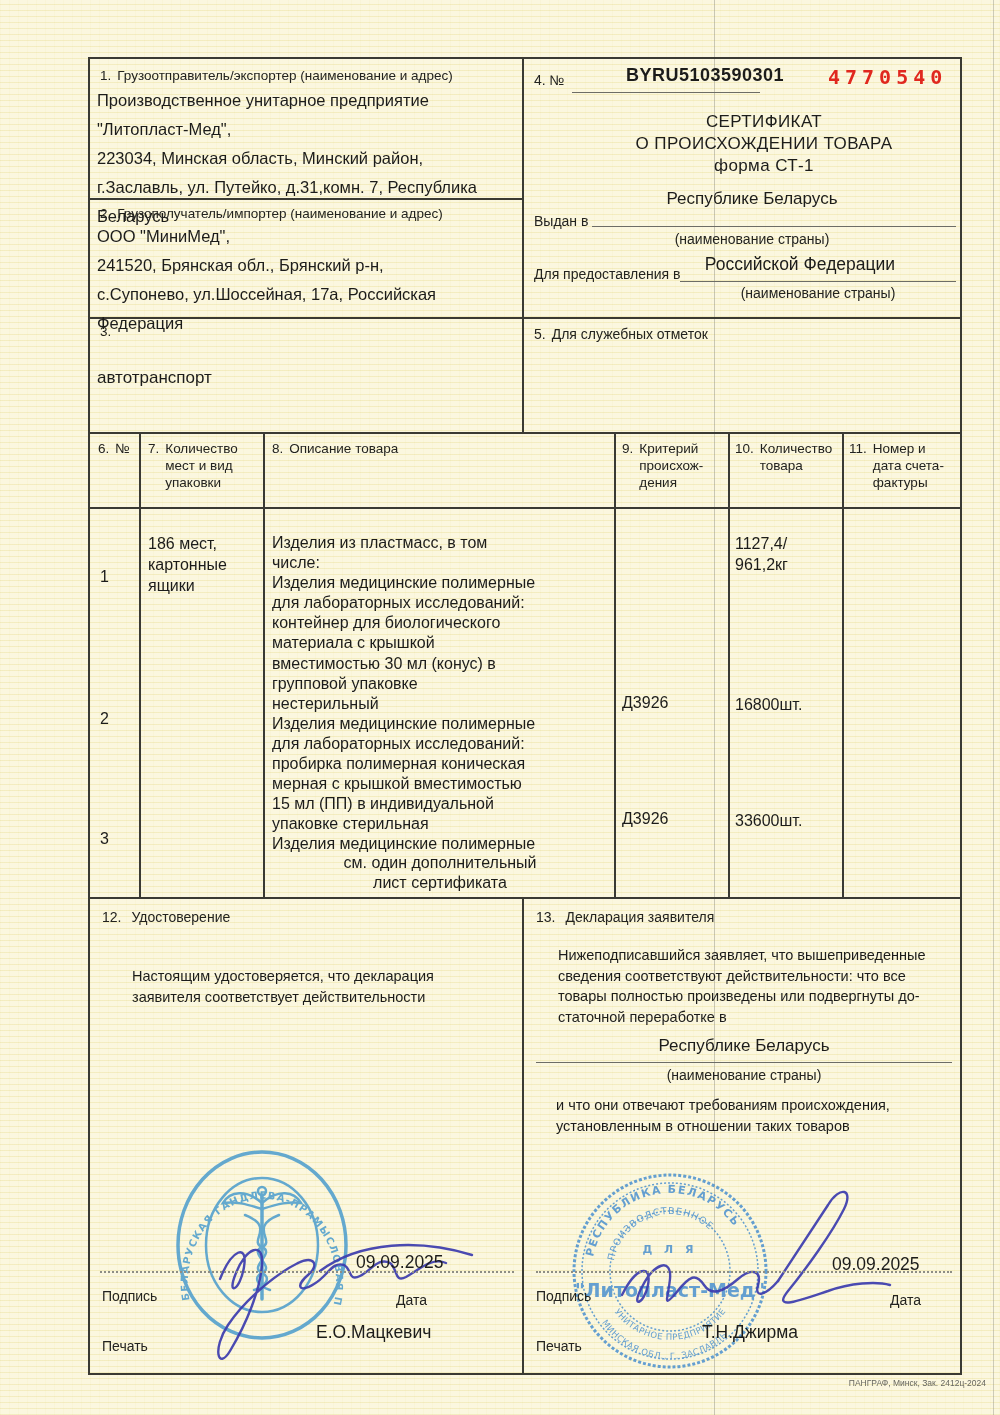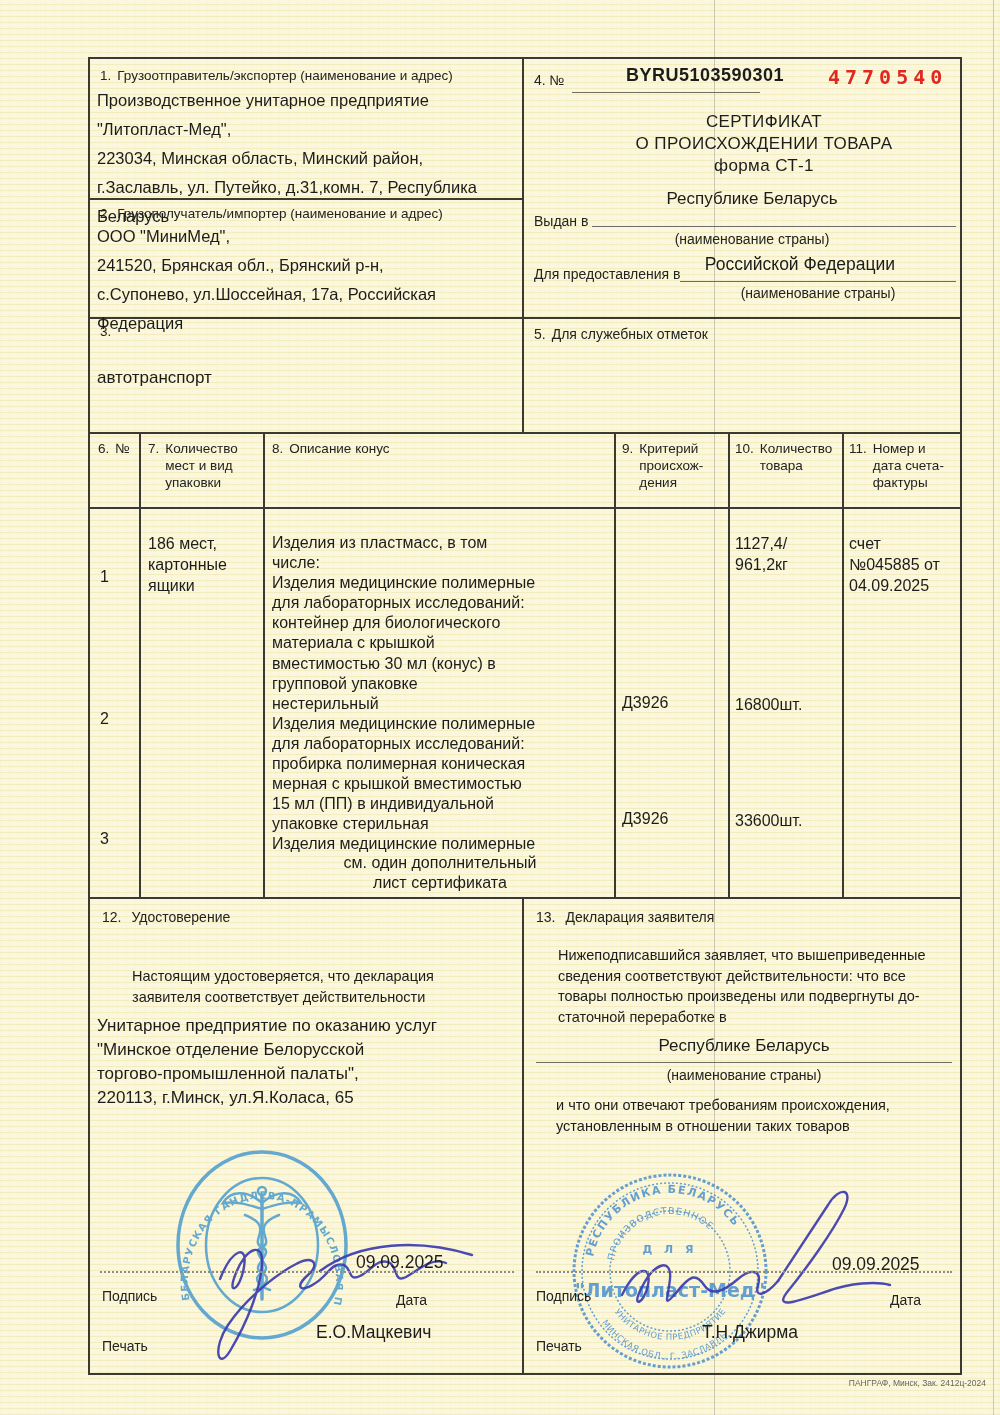--- a/index.html
+++ b/index.html
@@ -118,21 +118,21 @@
       <span class="pre">№</span>
     </div>
     <div class="a flexrow t13" style="left:58px;top:381px;width:112px;">
       <span class="hn">7.</span>
       <span class="pre">Количество
 мест и вид
 упаковки</span>
     </div>
     <div class="a flexrow t13" style="left:182px;top:381px;width:338px;">
       <span class="hn">8.</span>
-      <span class="pre">Описание конус</span>
+      <span class="pre">Описание товара</span>
     </div>
     <div class="a flexrow t13" style="left:532px;top:381px;width:102px;">
       <span class="hn">9.</span>
       <span class="pre">Критерий
 происхож-
 дения</span>
     </div>
     <div class="a flexrow t13" style="left:645px;top:381px;width:104px;">
       <span class="hn">10.</span>
       <span class="pre">Количество
@@ -168,34 +168,27 @@
 упаковке стерильная
 Изделия медицинские полимерные</div>
     <div class="a pre ctr t16" style="left:182px;top:794px;width:336px;">см. один дополнительный
 лист сертификата</div>
     <div class="a t16" style="left:532px;top:634px;">Д3926</div>
     <div class="a t16" style="left:532px;top:750px;">Д3926</div>
     <div class="a pre t16" style="left:645px;top:474px;width:104px;line-height:21px;">1127,4/
 961,2кг</div>
     <div class="a t16" style="left:645px;top:636px;">16800шт.</div>
     <div class="a t16" style="left:645px;top:752px;">33600шт.</div>
-    <div class="a pre t16" style="left:759px;top:474px;width:108px;line-height:21px;">счет
-№045885 от
-04.09.2025</div>
 
     <div class="a flexrow t14" style="left:12px;top:849px;">
       <span class="hn" style="margin-right:10px;">12.</span>
       <span>Удостоверение</span>
     </div>
     <div class="a pre statement" style="left:42px;top:886px;width:380px;margin-top:21px;">Настоящим удостоверяется, что декларация
 заявителя соответствует действительности</div>
-    <div class="a pre org" style="left:7px;top:955px;width:420px;">Унитарное предприятие по оказанию услуг
-"Минское отделение Белорусской
-торгово-промышленной палаты",
-220113, г.Минск, ул.Я.Коласа, 65</div>
 
     <svg class="a" style="left:82px;top:1088px;opacity:0.8;" width="180" height="196" viewBox="0 0 180 196">
       <g stroke="#3f96cc" fill="none">
         <ellipse cx="90" cy="98" rx="84" ry="93" stroke-width="3.5"></ellipse>
         <ellipse cx="90" cy="98" rx="56" ry="67" stroke-width="2.5"></ellipse>
         <path id="arcL" d="M 18,155 A 74,84 0 1 1 162,155" stroke="none"></path>
         <g stroke-width="2.5" stroke-linecap="round">
           <line x1="90" y1="48" x2="90" y2="152" stroke-width="3.5"></line>
           <circle cx="90" cy="44" r="4" stroke-width="2.5"></circle>
           <path d="M90,56 C74,42 58,44 51,56 C63,54 74,57 90,62"></path>

